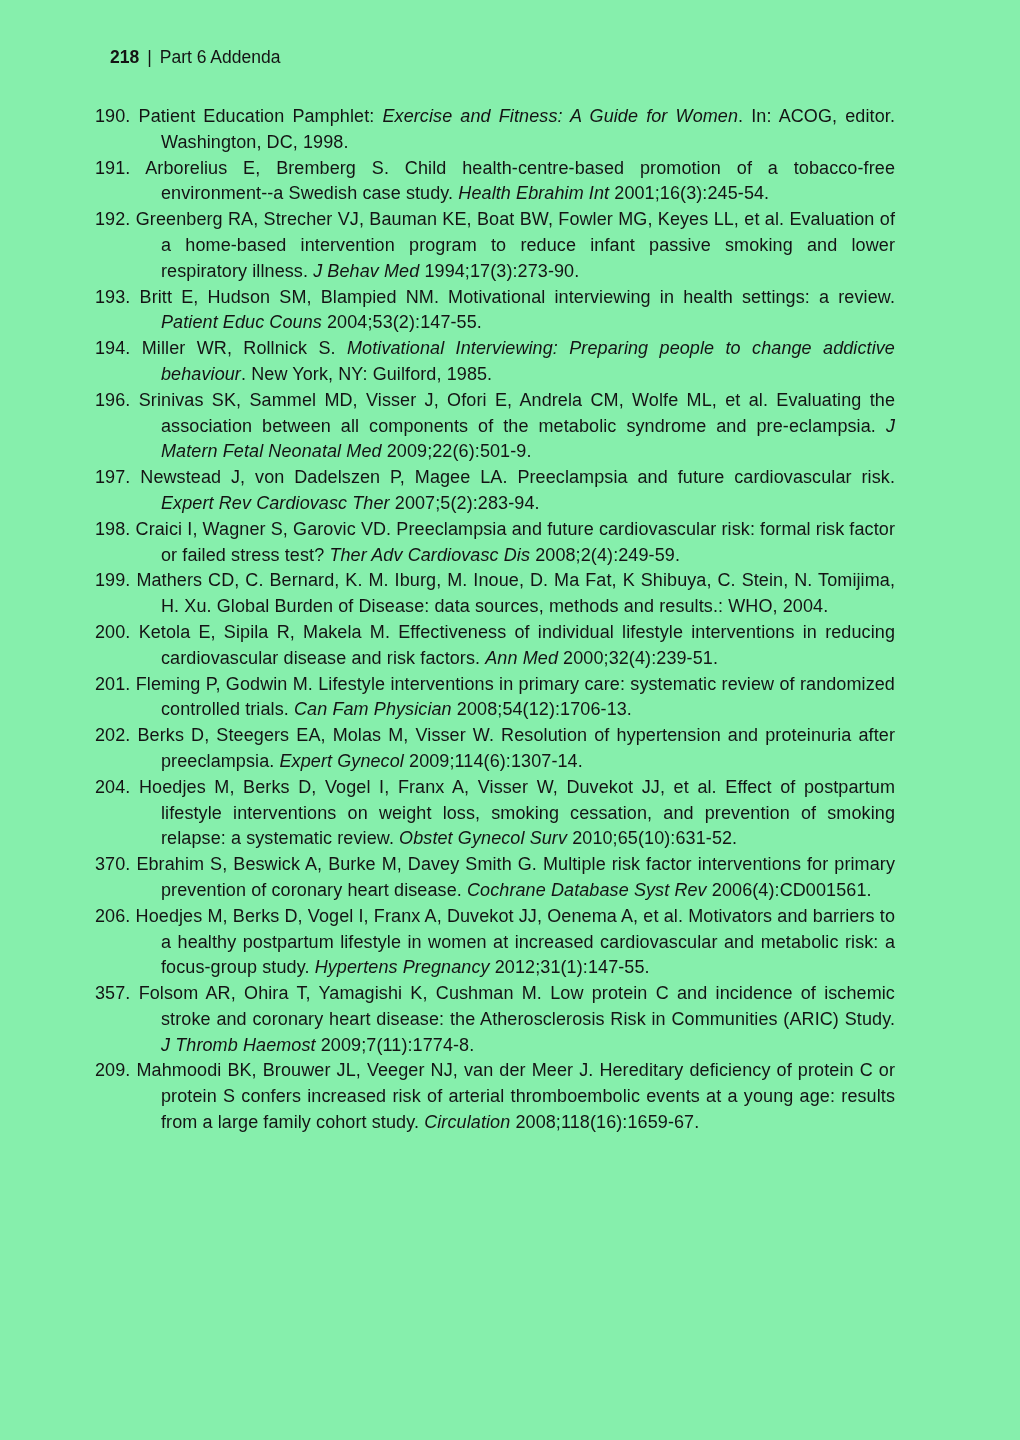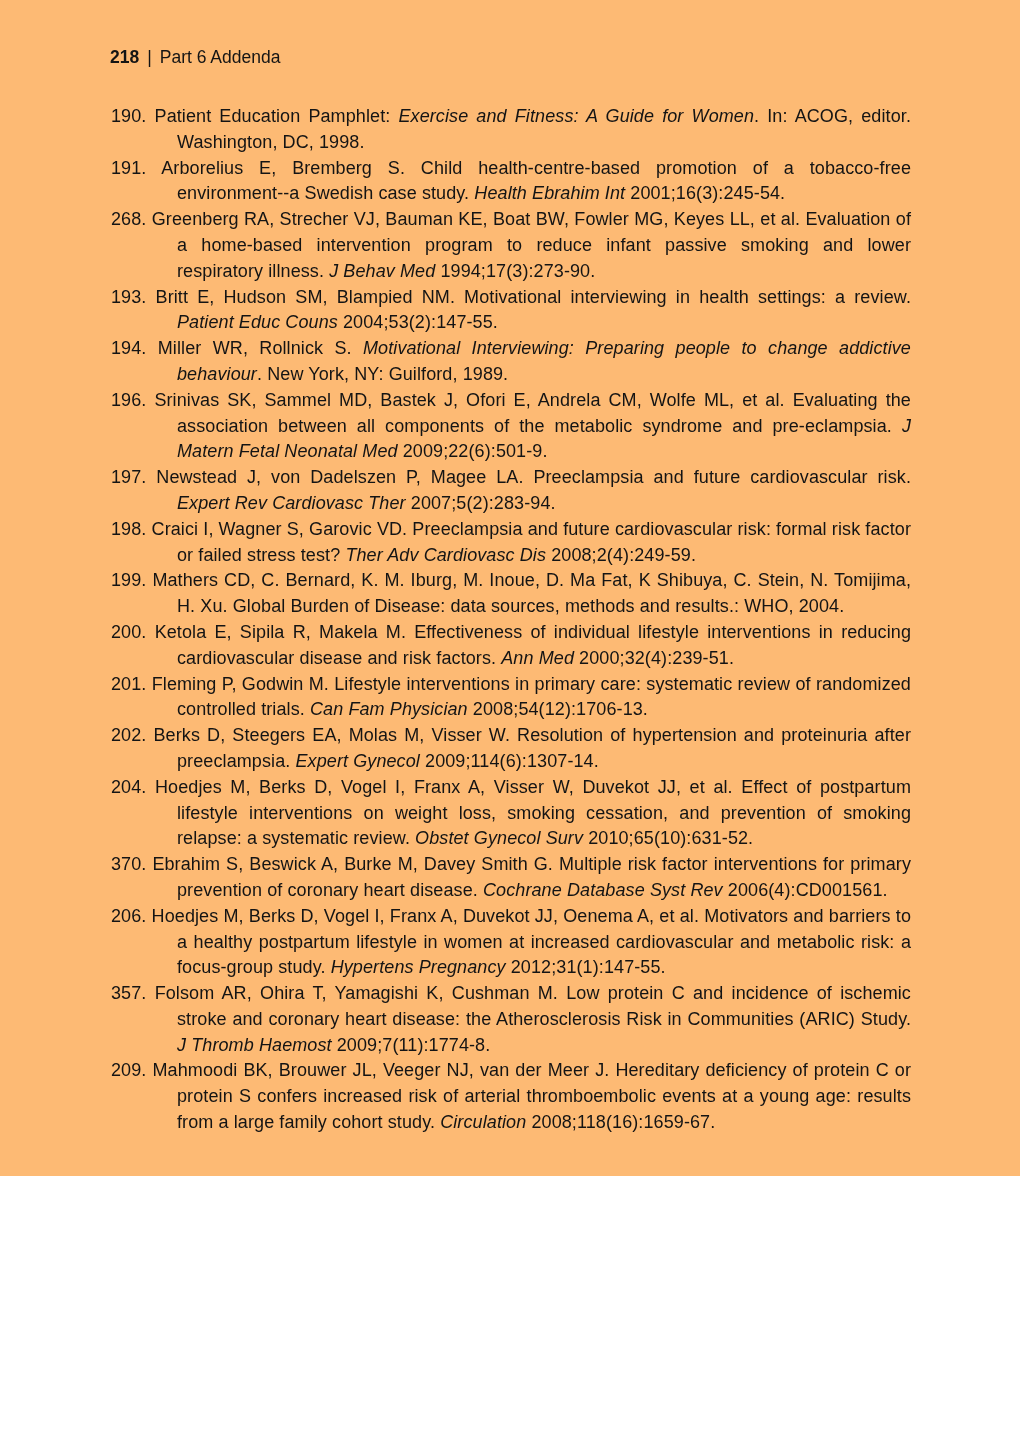--- a/index.html
+++ b/index.html
@@ -3,22 +3,22 @@
 <meta charset="utf-8">
 <style>
   html, body {
     margin: 0;
     padding: 0;
     background: #ffffff;
   }
   .page {
     position: relative;
     width: 1020px;
-    height: 1176px;
-    background: #fdba74;
+    height: 1440px;
+    background: #86efac;
     color: #141414;
     font-family: "Liberation Sans", "DejaVu Sans", sans-serif;
     overflow: hidden;
     box-sizing: border-box;
   }
   .page-header {
     position: absolute;
     top: 44px;
     left: 110px;
     right: 110px;
@@ -29,21 +29,21 @@
   .page-number {
     font-weight: bold;
   }
   .header-separator {
     margin: 0 8px;
     font-weight: normal;
   }
   .references {
     position: absolute;
     top: 104px;
-    left: 111px;
+    left: 95px;
     width: 800px;
   }
   .ref {
     margin: 0;
     padding-left: 66px;
     text-indent: -66px;
     text-align: justify;
     font-size: 18px;
     line-height: 25.8px;
     letter-spacing: 0.1px;
@@ -58,24 +58,24 @@
 </head>
 <body>
 
 <div class="page">
   <div class="page-header">
     <span class="page-number">218</span><span class="header-separator">|</span><span class="header-section">Part 6 Addenda</span>
   </div>
   <div class="references">
       <p class="ref"><span class="ref-num">190. </span><span>Patient Education Pamphlet: </span><span class="it">Exercise and Fitness: A Guide for Women</span><span>. In: ACOG, editor. Washington, DC, 1998.</span></p>
       <p class="ref"><span class="ref-num">191. </span><span>Arborelius E, Bremberg S. Child health-centre-based promotion of a tobacco-free environment--a Swedish case study. </span><span class="it">Health Ebrahim Int</span><span> 2001;16(3):245-54.</span></p>
-      <p class="ref"><span class="ref-num">268. </span><span>Greenberg RA, Strecher VJ, Bauman KE, Boat BW, Fowler MG, Keyes LL, et al. Evaluation of a home-based intervention program to reduce infant passive smoking and lower respiratory illness. </span><span class="it">J Behav Med</span><span> 1994;17(3):273-90.</span></p>
+      <p class="ref"><span class="ref-num">192. </span><span>Greenberg RA, Strecher VJ, Bauman KE, Boat BW, Fowler MG, Keyes LL, et al. Evaluation of a home-based intervention program to reduce infant passive smoking and lower respiratory illness. </span><span class="it">J Behav Med</span><span> 1994;17(3):273-90.</span></p>
       <p class="ref"><span class="ref-num">193. </span><span>Britt E, Hudson SM, Blampied NM. Motivational interviewing in health settings: a review. </span><span class="it">Patient Educ Couns</span><span> 2004;53(2):147-55.</span></p>
-      <p class="ref"><span class="ref-num">194. </span><span>Miller WR, Rollnick S. </span><span class="it">Motivational Interviewing: Preparing people to change addictive behaviour</span><span>. New York, NY: Guilford, 1989.</span></p>
-      <p class="ref"><span class="ref-num">196. </span><span>Srinivas SK, Sammel MD, Bastek J, Ofori E, Andrela CM, Wolfe ML, et al. Evaluating the association between all components of the metabolic syndrome and pre-eclampsia. </span><span class="it">J Matern Fetal Neonatal Med</span><span> 2009;22(6):501-9.</span></p>
+      <p class="ref"><span class="ref-num">194. </span><span>Miller WR, Rollnick S. </span><span class="it">Motivational Interviewing: Preparing people to change addictive behaviour</span><span>. New York, NY: Guilford, 1985.</span></p>
+      <p class="ref"><span class="ref-num">196. </span><span>Srinivas SK, Sammel MD, Visser J, Ofori E, Andrela CM, Wolfe ML, et al. Evaluating the association between all components of the metabolic syndrome and pre-eclampsia. </span><span class="it">J Matern Fetal Neonatal Med</span><span> 2009;22(6):501-9.</span></p>
       <p class="ref"><span class="ref-num">197. </span><span>Newstead J, von Dadelszen P, Magee LA. Preeclampsia and future cardiovascular risk. </span><span class="it">Expert Rev Cardiovasc Ther</span><span> 2007;5(2):283-94.</span></p>
       <p class="ref"><span class="ref-num">198. </span><span>Craici I, Wagner S, Garovic VD. Preeclampsia and future cardiovascular risk: formal risk factor or failed stress test? </span><span class="it">Ther Adv Cardiovasc Dis</span><span> 2008;2(4):249-59.</span></p>
       <p class="ref"><span class="ref-num">199. </span><span>Mathers CD, C. Bernard, K. M. Iburg, M. Inoue, D. Ma Fat, K Shibuya, C. Stein, N. Tomijima, H. Xu. Global Burden of Disease: data sources, methods and results.: WHO, 2004.</span></p>
       <p class="ref"><span class="ref-num">200. </span><span>Ketola E, Sipila R, Makela M. Effectiveness of individual lifestyle interventions in reducing cardiovascular disease and risk factors. </span><span class="it">Ann Med</span><span> 2000;32(4):239-51.</span></p>
       <p class="ref"><span class="ref-num">201. </span><span>Fleming P, Godwin M. Lifestyle interventions in primary care: systematic review of randomized controlled trials. </span><span class="it">Can Fam Physician</span><span> 2008;54(12):1706-13.</span></p>
       <p class="ref"><span class="ref-num">202. </span><span>Berks D, Steegers EA, Molas M, Visser W. Resolution of hypertension and proteinuria after preeclampsia. </span><span class="it">Expert Gynecol</span><span> 2009;114(6):1307-14.</span></p>
       <p class="ref"><span class="ref-num">204. </span><span>Hoedjes M, Berks D, Vogel I, Franx A, Visser W, Duvekot JJ, et al. Effect of postpartum lifestyle interventions on weight loss, smoking cessation, and prevention of smoking relapse: a systematic review. </span><span class="it">Obstet Gynecol Surv</span><span> 2010;65(10):631-52.</span></p>
       <p class="ref"><span class="ref-num">370. </span><span>Ebrahim S, Beswick A, Burke M, Davey Smith G. Multiple risk factor interventions for primary prevention of coronary heart disease. </span><span class="it">Cochrane Database Syst Rev</span><span> 2006(4):CD001561.</span></p>
       <p class="ref"><span class="ref-num">206. </span><span>Hoedjes M, Berks D, Vogel I, Franx A, Duvekot JJ, Oenema A, et al. Motivators and barriers to a healthy postpartum lifestyle in women at increased cardiovascular and metabolic risk: a focus-group study. </span><span class="it">Hypertens Pregnancy</span><span> 2012;31(1):147-55.</span></p>
       <p class="ref"><span class="ref-num">357. </span><span>Folsom AR, Ohira T, Yamagishi K, Cushman M. Low protein C and incidence of ischemic stroke and coronary heart disease: the Atherosclerosis Risk in Communities (ARIC) Study. </span><span class="it">J Thromb Haemost</span><span> 2009;7(11):1774-8.</span></p>

